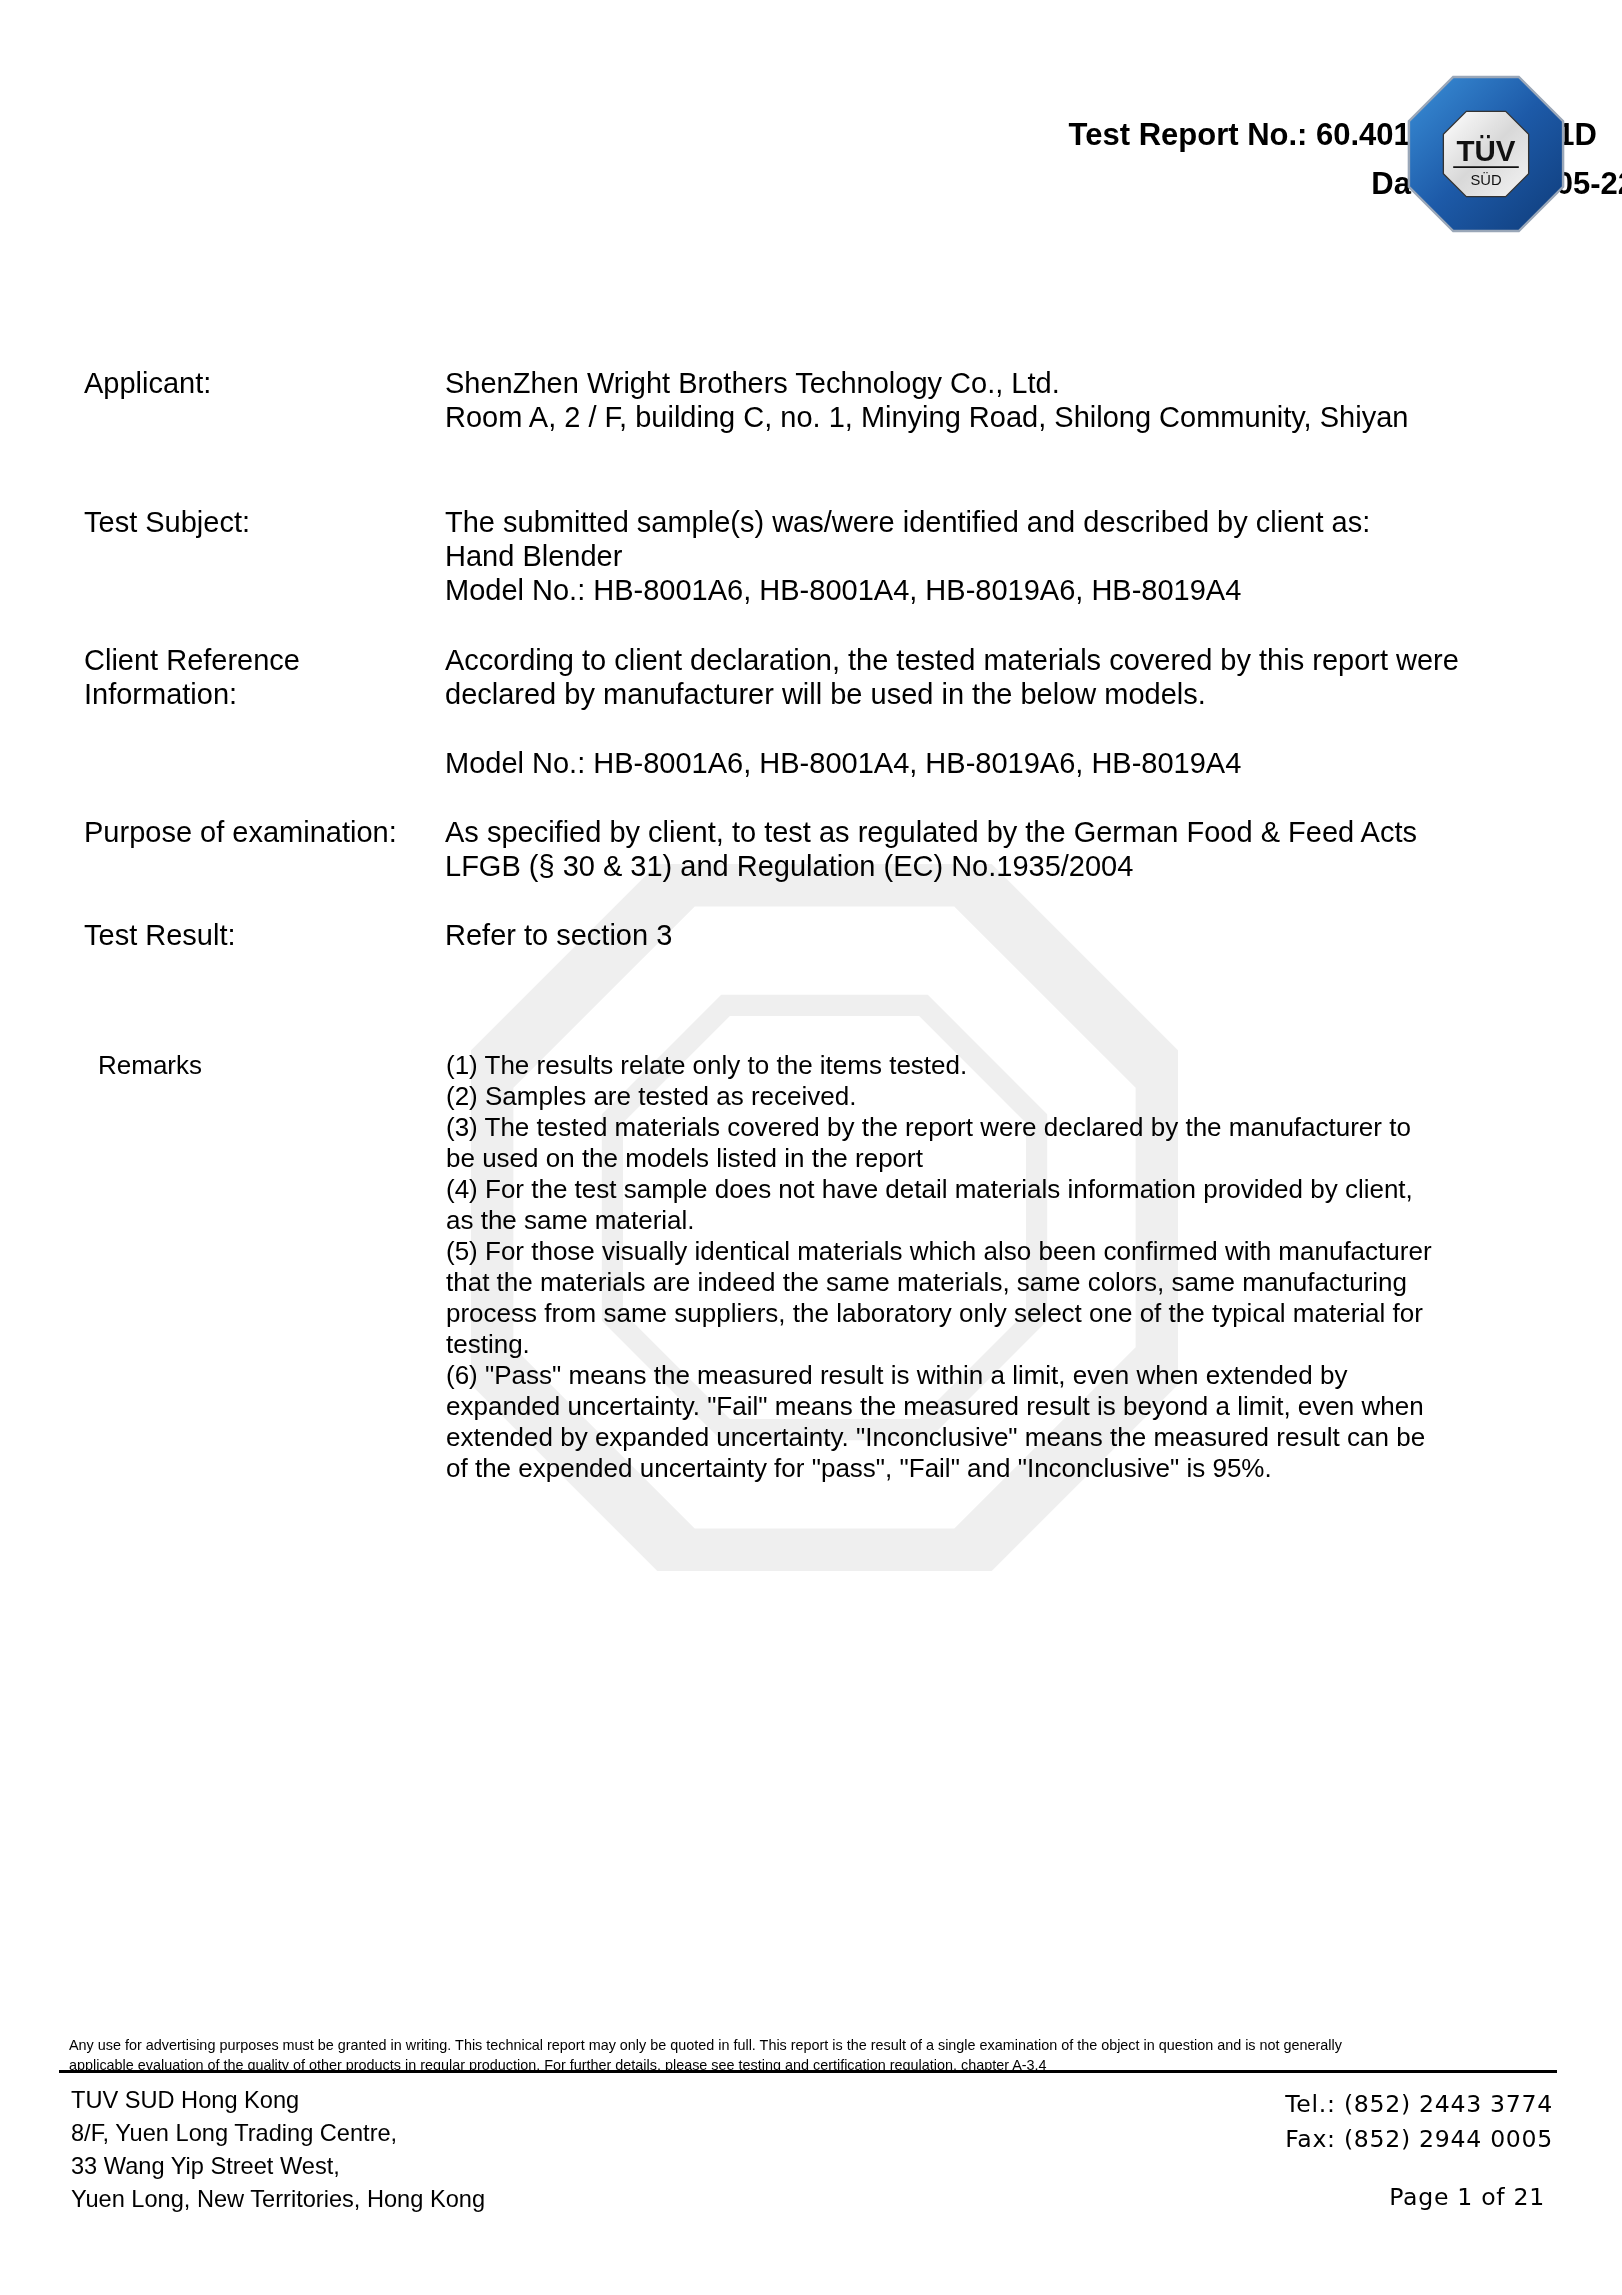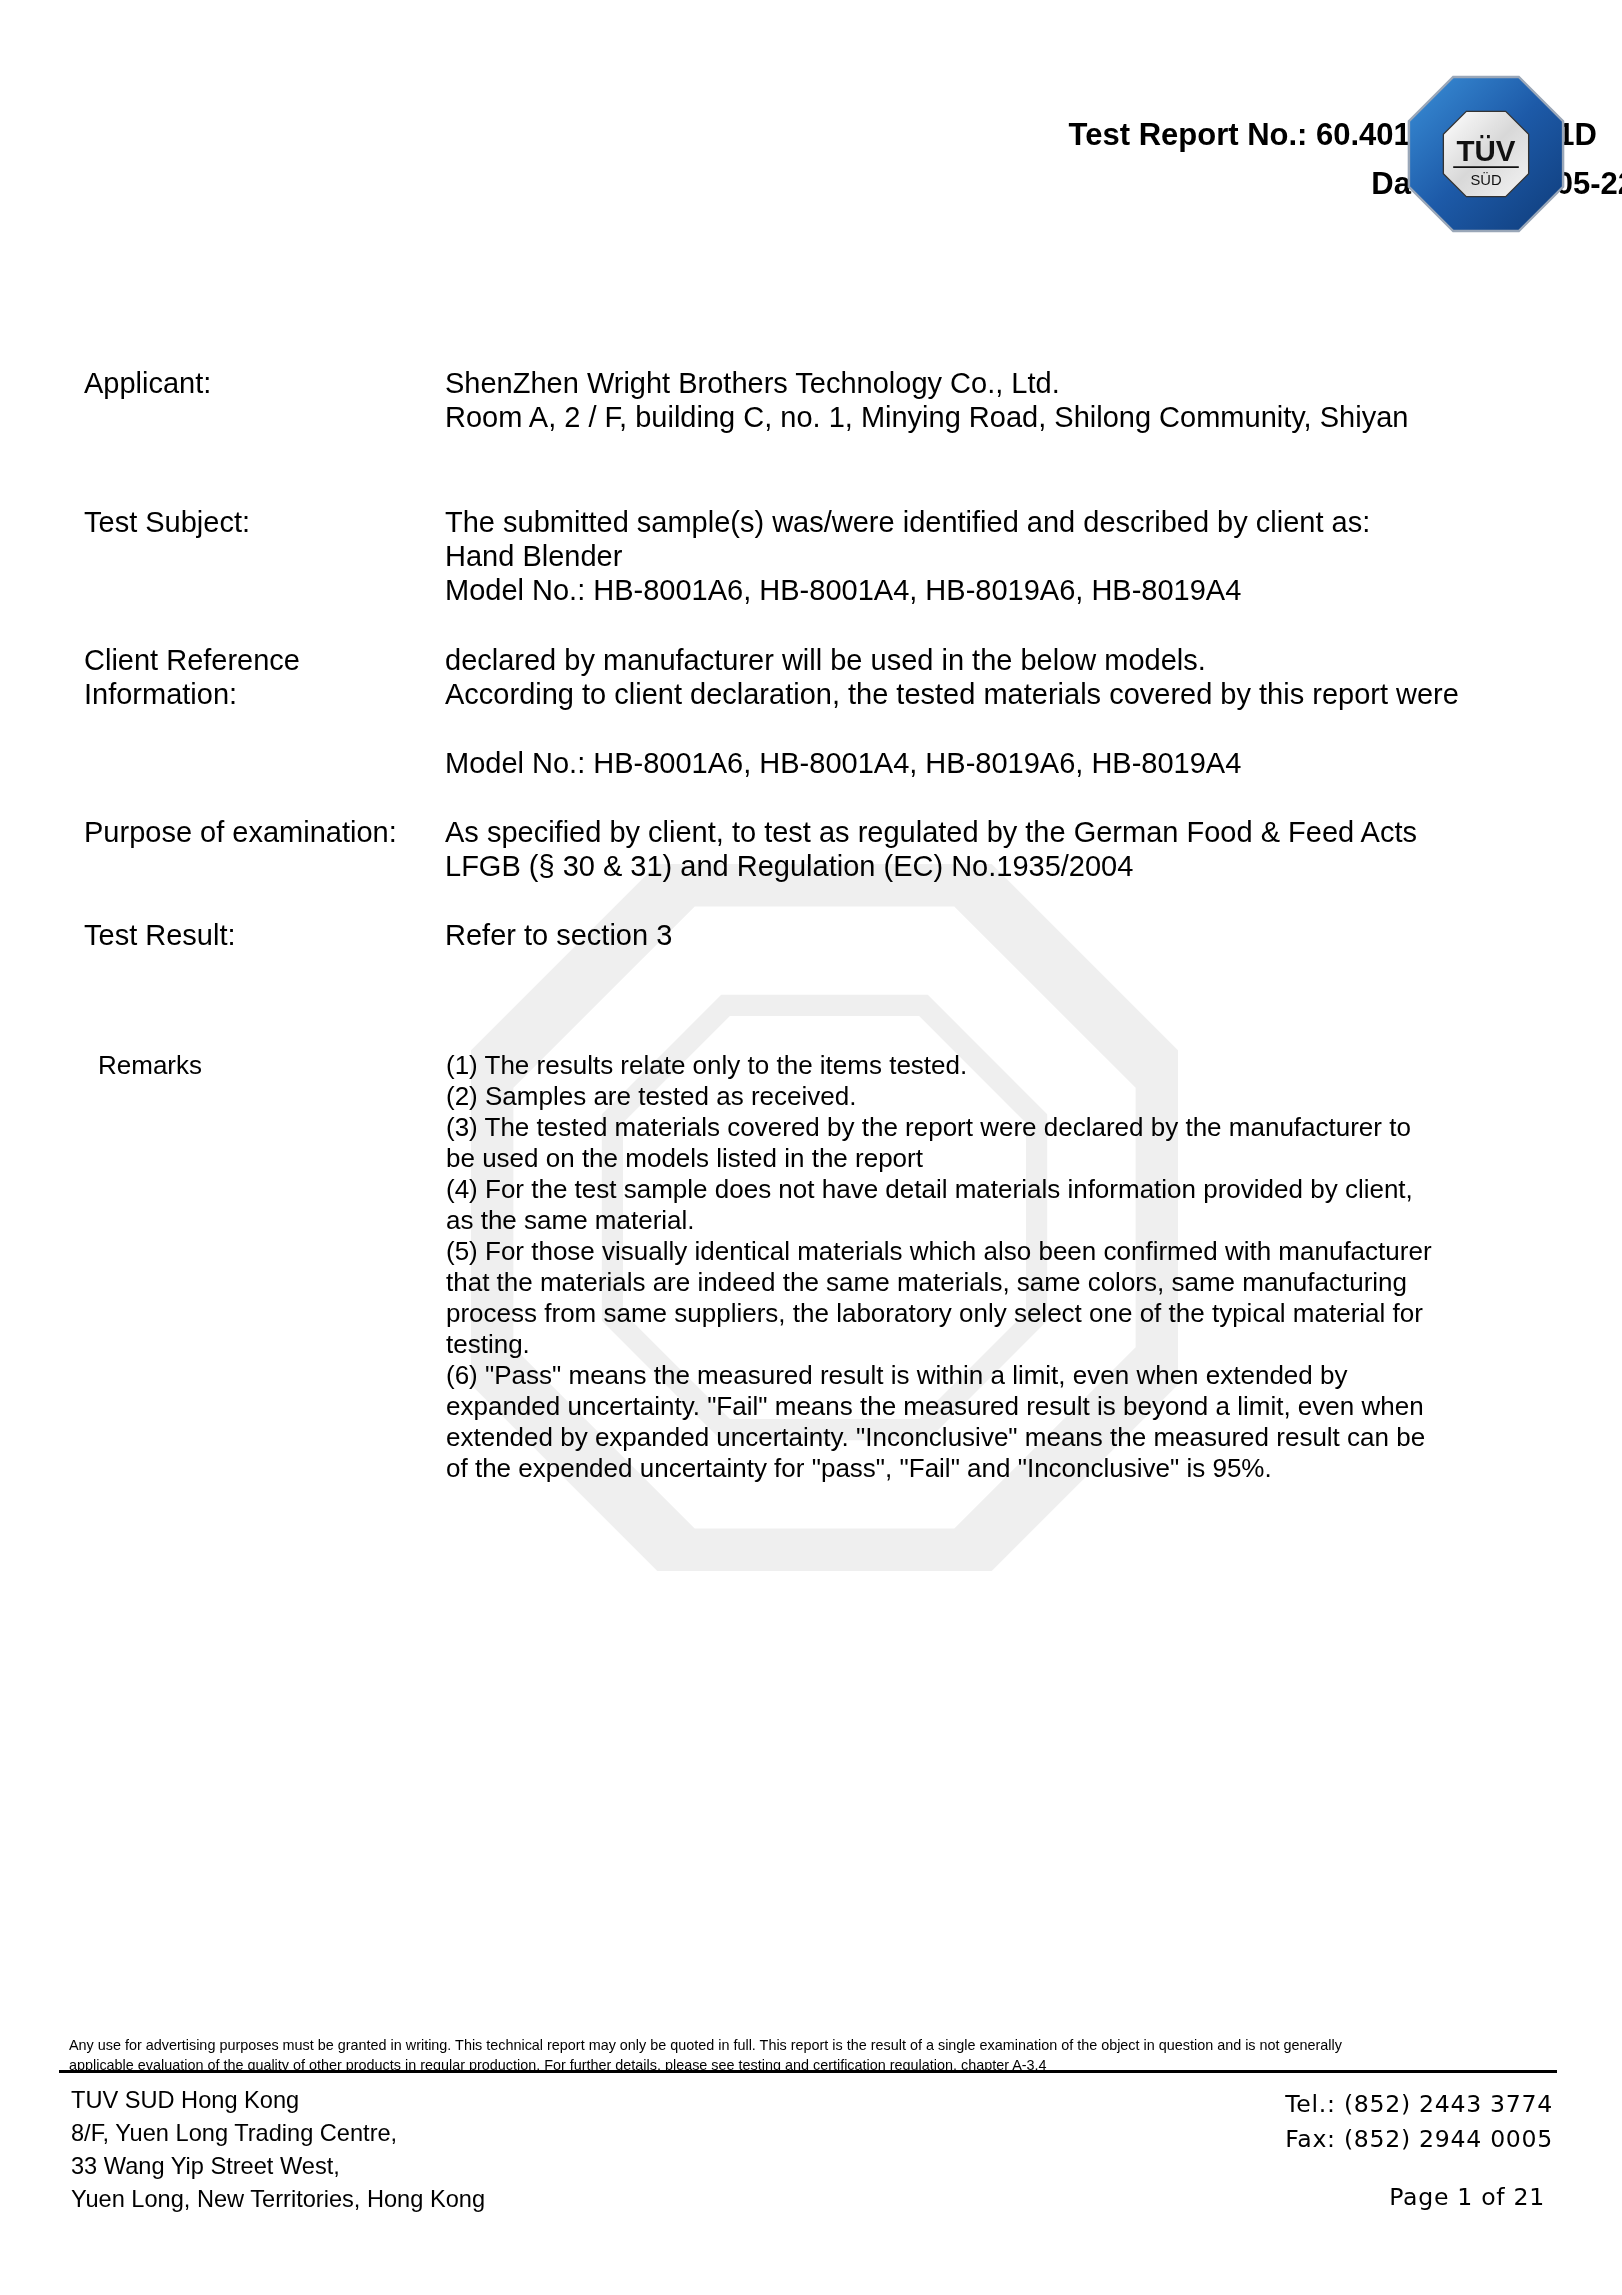--- a/index.html
+++ b/index.html
@@ -83,22 +83,22 @@
     <span class="line">Model No.: HB-8001A6, HB-8001A4, HB-8019A6, HB-8019A4</span>
   </div>
 </div>
 
 <div class="row" style="top:643px;">
   <div class="label">
     <span class="line">Client Reference</span>
     <span class="line">Information:</span>
   </div>
   <div class="value">
+    <span class="line">According to client declaration, the tested materials covered by this report were</span>
     <span class="line">declared by manufacturer will be used in the below models.</span>
-    <span class="line">According to client declaration, the tested materials covered by this report were</span>
     <span class="line" style="margin-top:35px;">Model No.: HB-8001A6, HB-8001A4, HB-8019A6, HB-8019A4</span>
   </div>
 </div>
 
 <div class="row" style="top:815px;">
   <div class="label">Purpose of examination:</div>
   <div class="value">
     <span class="line">As specified by client, to test as regulated by the German Food &amp; Feed Acts</span>
     <span class="line">LFGB (§ 30 &amp; 31) and Regulation (EC) No.1935/2004</span>
   </div>

